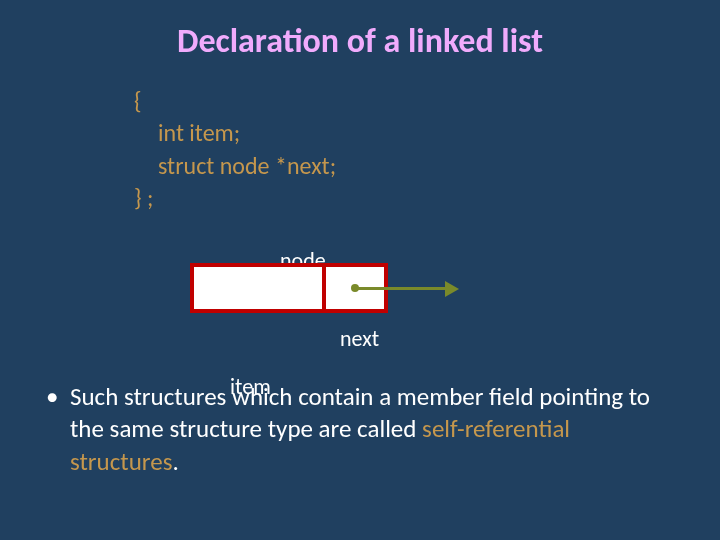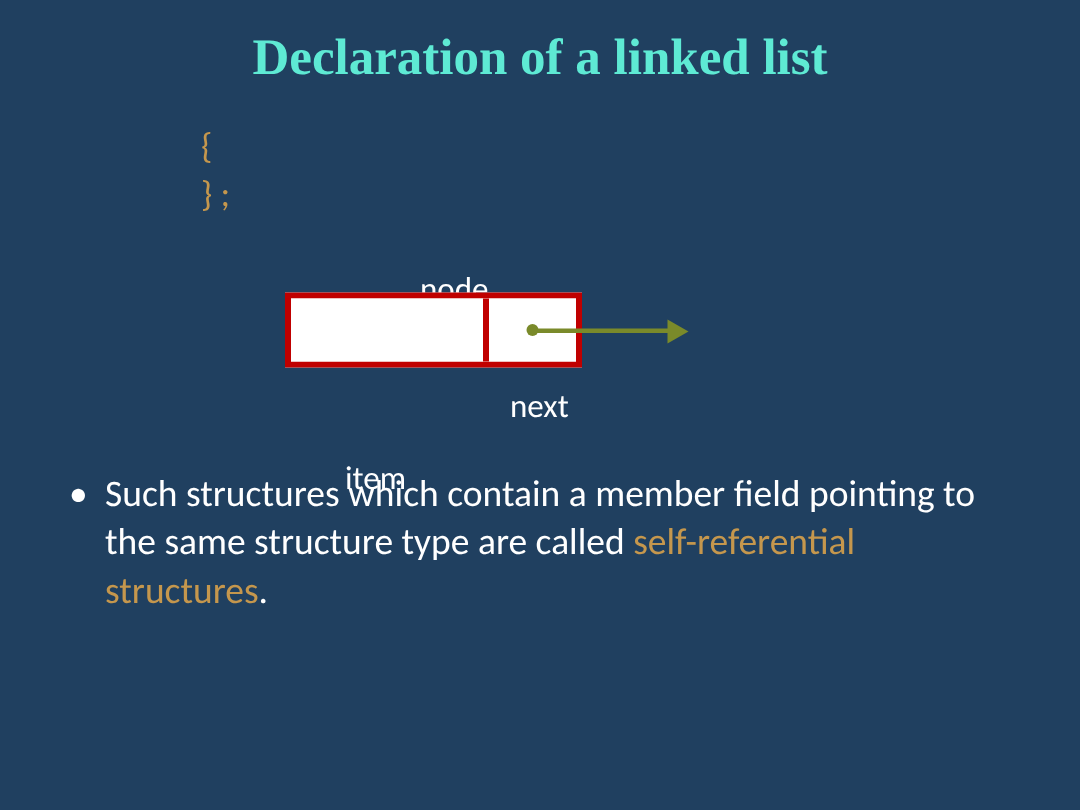--- a/index.html
+++ b/index.html
@@ -9,24 +9,23 @@
     background: #204060;
     font-family: Calibri, "Segoe UI", sans-serif;
     color: #fff;
     overflow: hidden;
     position: relative;
   }
   .title {
     text-align: center;
     font-size: 34px;
     font-weight: bold;
-    color: #5eead4;
+    color: #f0abfc;
     margin-top: 20px;
     margin-bottom: 24px;
-    font-family: Liberation Serif, serif;
   }
   .code {
     color: #c5974d;
     font-size: 24px;
     line-height: 1.35;
     margin-left: 64px;
     font-weight: 400;
   }
   .code .l1 { }
   .code .l2 { padding-left: 70px; }
@@ -120,20 +119,22 @@
   .bullet .txt { flex: 1; }
   .highlight { color: #c5974d; }
 </style>
 </head>
 <body>
 
 <div class="title">Declaration of a linked list</div>
 
 <div class="code">
   <div class="l2">{</div>
+  <div class="l3">int   item;</div>
+  <div class="l4">struct node  *next;</div>
   <div class="l5">} ;</div>
 </div>
 
 <div class="diagram">
   <div class="node-label">node</div>
   <div class="node-box">
     <div class="cell-item"></div>
     <div class="cell-next">
       <div class="dot"></div>
     </div>

